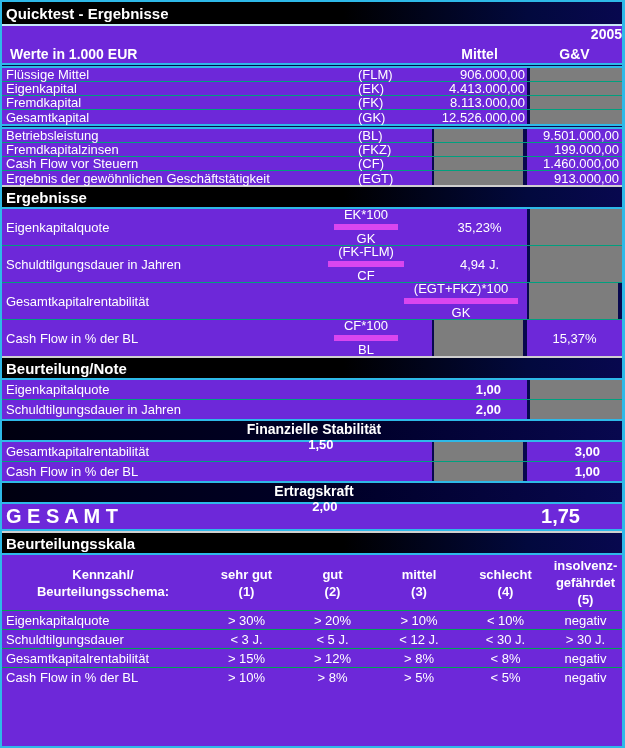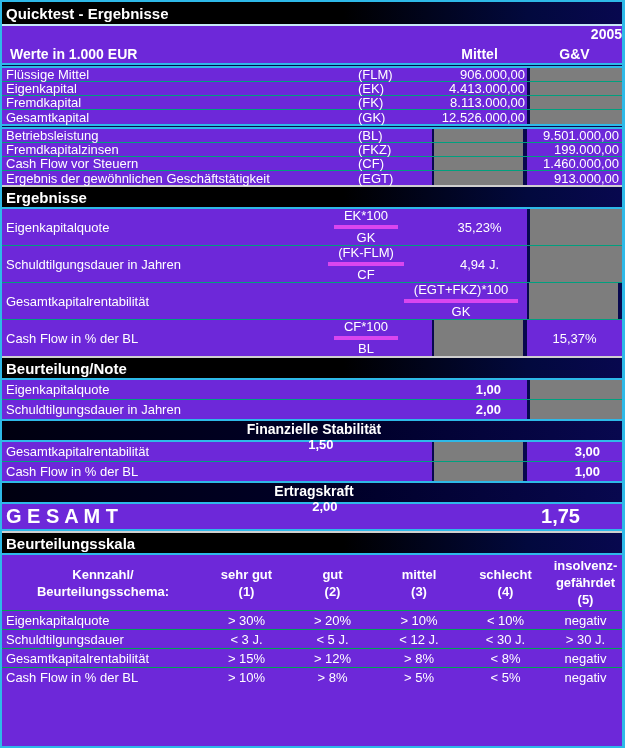--- a/index.html
+++ b/index.html
@@ -43,21 +43,21 @@
   .cell.gv{width:95px;justify-content:flex-end;padding-right:3px;}
   .cell.gray{background:#7D7D7D;}
   .cell.bilanz.gray{border-left:2px solid #08084F;border-right:4px solid #08084F;}
   .cell.gv.gray{border-left:3px solid #08084F;}
   
   .frow{display:flex;align-items:center;height:37px;border-bottom:1px solid #00A07E;font-size:13px;}
   .frow.last{border-bottom:none;height:36px;}
   .frow .lbl{flex:1;}
   .frow .formula{width:132px;display:flex;justify-content:center;}
   .frac{text-align:center;line-height:16px;}
-  .frac .num{border-bottom:4px solid #d946ef;padding:0 10px 1px 10px;}
+  .frac .num{border-bottom:6px solid #d946ef;padding:0 10px 1px 10px;}
   .frac .den{padding-top:1px;}
   .frow .cell{height:100%;}
   .frow .cell.center{justify-content:center;padding-right:0;}
   
   .nrow{display:flex;align-items:center;height:20px;border-bottom:1px solid #00A07E;font-size:13px;}
   .nrow.nb{border-bottom:none;height:19px;}
   .nrow .nval{font-weight:bold;}
   .nrow .cell.bilanz{padding-right:26px;}
   .nrow .cell.gv{padding-right:22px;}
   .nrow.subtotal{

